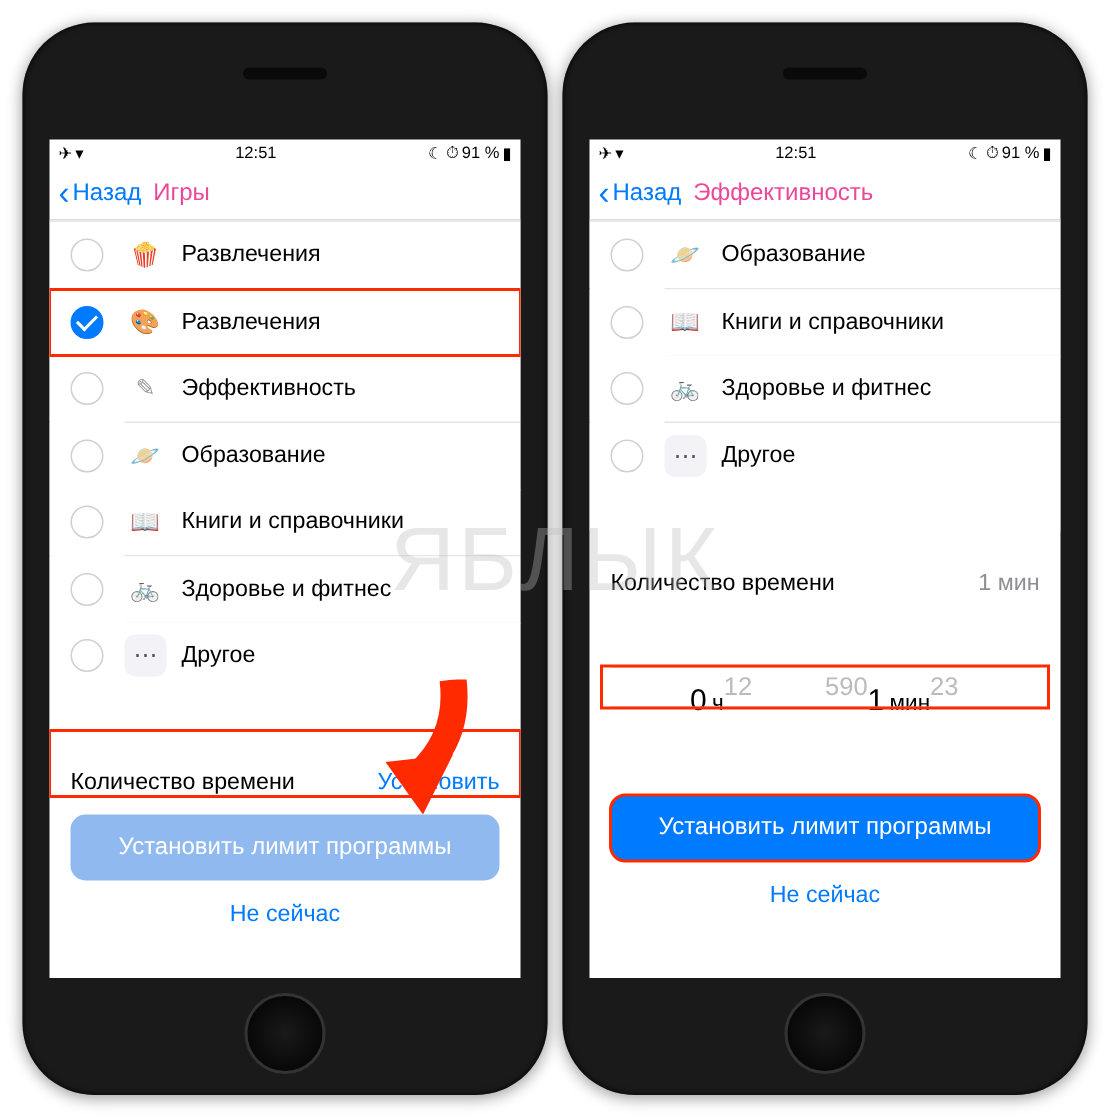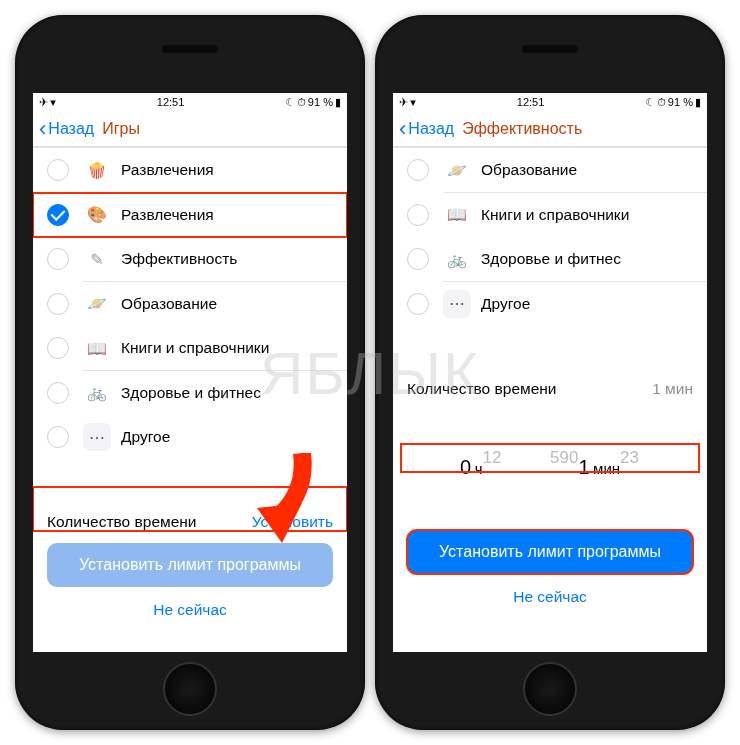--- a/index.html
+++ b/index.html
@@ -79,21 +79,21 @@
   .back-link {
     color: #007aff;
     font-size: 16px;
     display: flex;
     align-items: center;
     cursor: pointer;
   }
   .nav-title {
     flex: 1;
     text-align: left;
-    color: #c2410c;
+    color: #ec4899;
     font-size: 16px;
     padding-left: 8px;
   }
   .list { border-top: 0.5px solid #e5e5e5; }
   .row {
     display: flex;
     align-items: center;
     height: 44px;
     padding: 0 14px;
     background: #fff;

